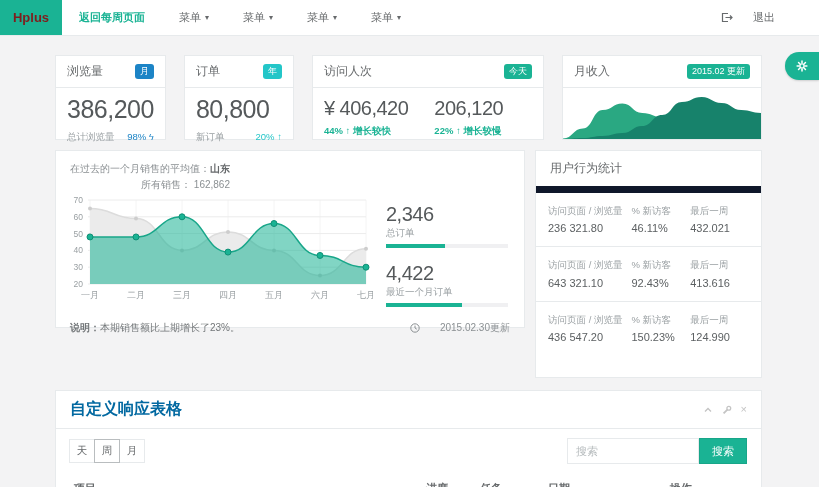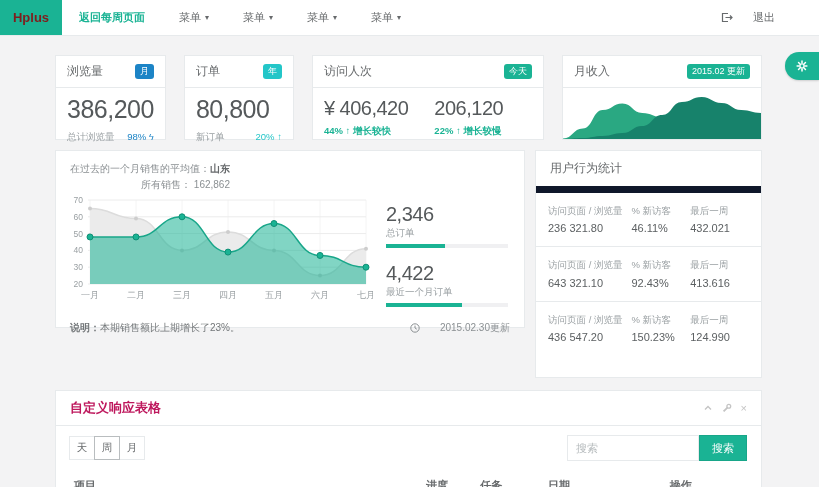--- a/index.html
+++ b/index.html
@@ -75,21 +75,21 @@
   .user-row:last-child{border-bottom:none}
   .u-col1{flex:1.35;padding-right:4px}
   .u-col2,.u-col3{flex:1}
   .u-lbl{font-size:9.5px;color:#9aa0a3;line-height:1.5}
   .u-val{font-size:11px;color:#5c6062;margin-top:4px}
 
   
   .table-panel{margin-top:12px}
   .tp-head{display:flex;justify-content:space-between;align-items:center;
            padding:8px 14px;border-bottom:1px solid #e7eaec}
-  .tp-title{font-weight:bold;font-size:13px;color:#be185d}
+  .tp-title{font-weight:bold;font-size:16px;color:#0369a1}
   .tp-tools{display:flex;gap:9px;align-items:center;color:#c4c4c4}
   .tool{cursor:pointer;display:flex;align-items:center;font-size:11px;line-height:1}
   .tp-body{padding:9px 14px 0}
   .tp-bar{display:flex;justify-content:space-between;align-items:center}
   .tab-group{display:flex}
   .tab{width:26px;height:24px;border:1px solid #e7eaec;background:#fff;display:flex;align-items:center;
        justify-content:center;font-size:10.5px;color:#676a6c;margin-left:-1px;cursor:pointer}
   .tab.active{border-color:#b9bdbf;position:relative;z-index:1}
   .search-group{display:flex}
   .search-input{width:132px;height:26px;border:1px solid #e7eaec;padding:0 8px;font-size:11px;

